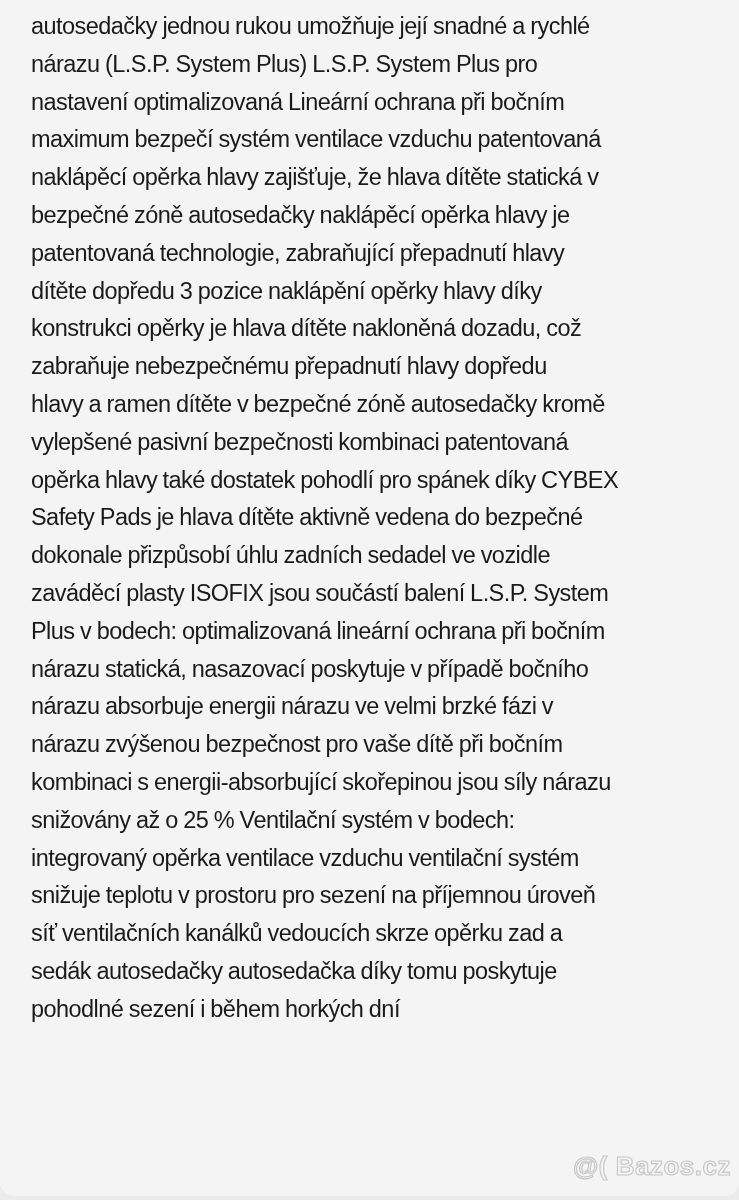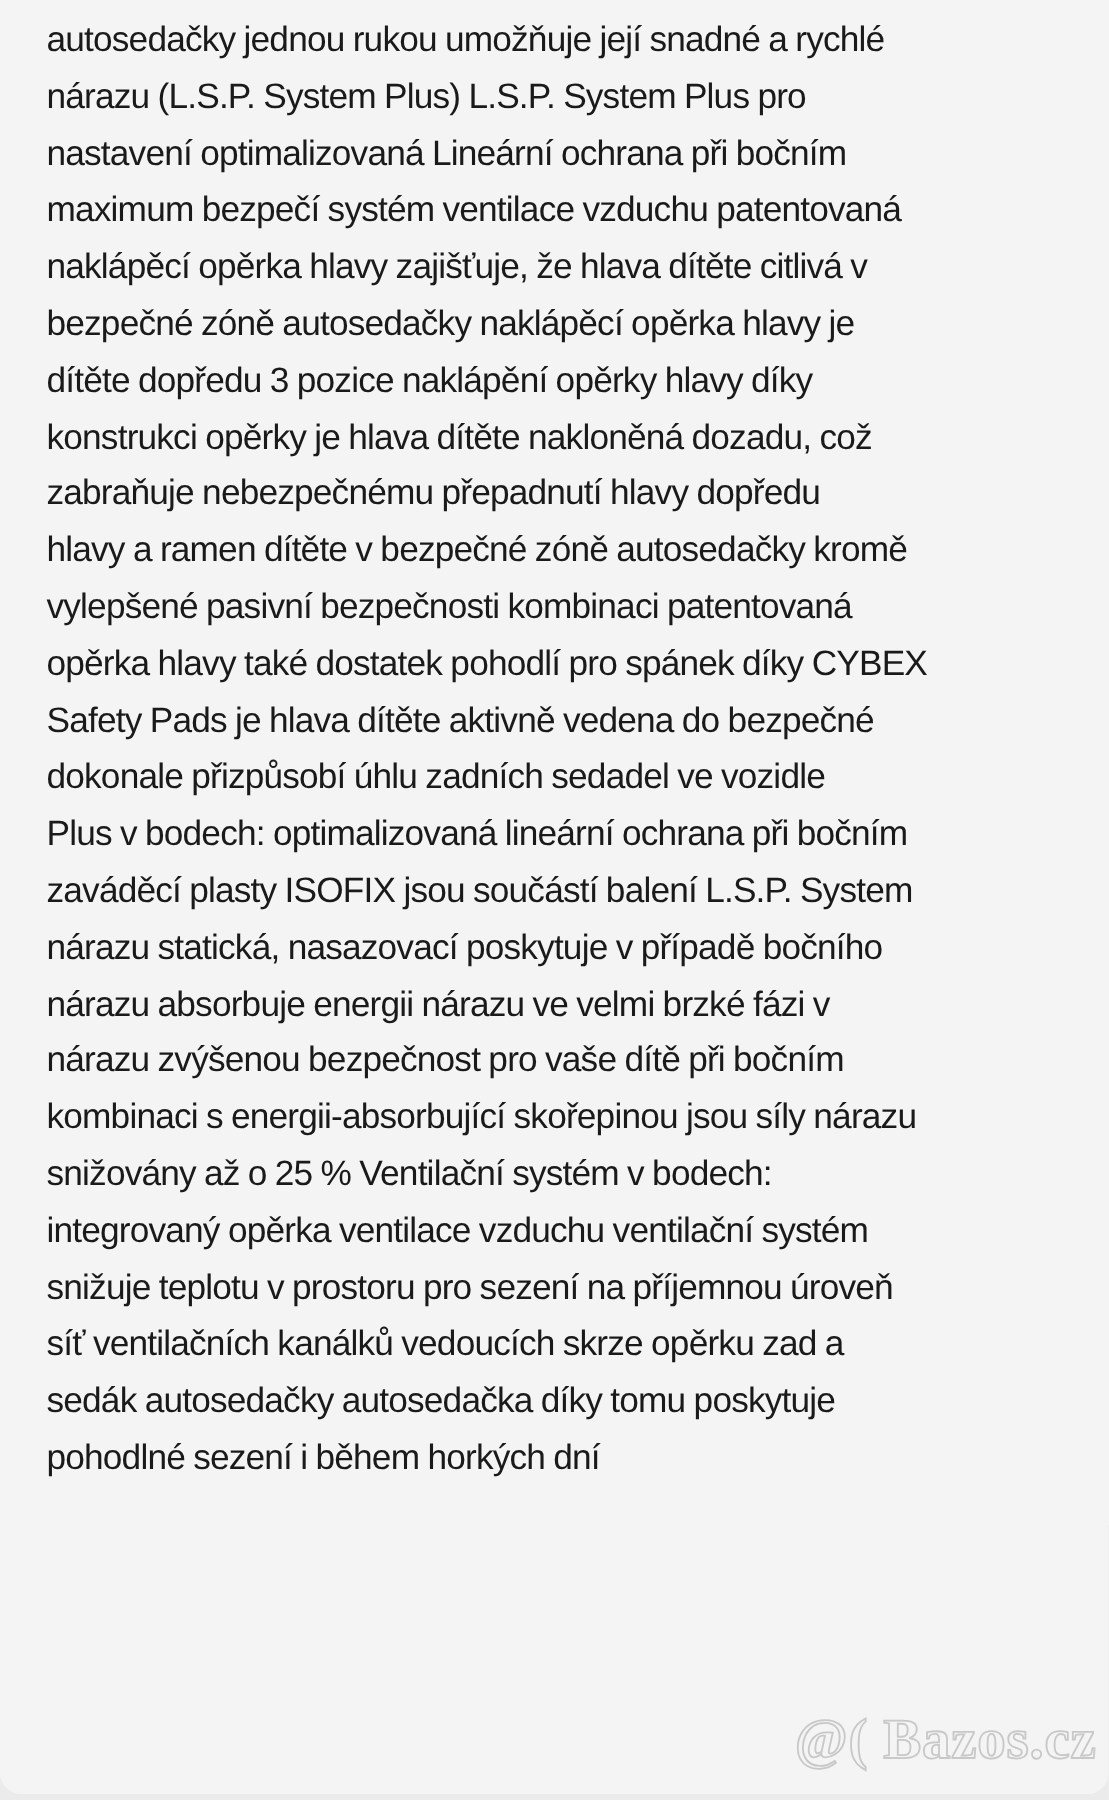--- a/index.html
+++ b/index.html
@@ -37,51 +37,52 @@
       word-spacing: -0.5px;
     }
     .desc .line {
       display: block;
       white-space: nowrap;
     }
     .watermark {
       position: absolute;
       right: 8px;
       bottom: 14px;
-      font-family: Liberation Serif, serif;
-      font-size: 38px;
+      font-family: Liberation Sans, sans-serif;
+      font-size: 26px;
       font-weight: bold;
       color: transparent;
       -webkit-text-stroke: 1.2px #c8c8c8;
       letter-spacing: 0.5px;
       white-space: nowrap;
     }
   </style>
 </head>
 <body>
 
 <div class="page">
   <div class="card">
     <p class="desc">
       <span class="line">autosedačky jednou rukou umožňuje její snadné a rychlé</span>
       <span class="line">nárazu (L.S.P. System Plus) L.S.P. System Plus pro</span>
       <span class="line">nastavení optimalizovaná Lineární ochrana při bočním</span>
       <span class="line">maximum bezpečí systém ventilace vzduchu patentovaná</span>
-      <span class="line">naklápěcí opěrka hlavy zajišťuje, že hlava dítěte citlivá v</span>
+      <span class="line">naklápěcí opěrka hlavy zajišťuje, že hlava dítěte statická v</span>
       <span class="line">bezpečné zóně autosedačky naklápěcí opěrka hlavy je</span>
+      <span class="line">patentovaná technologie, zabraňující přepadnutí hlavy</span>
       <span class="line">dítěte dopředu 3 pozice naklápění opěrky hlavy díky</span>
       <span class="line">konstrukci opěrky je hlava dítěte nakloněná dozadu, což</span>
       <span class="line">zabraňuje nebezpečnému přepadnutí hlavy dopředu</span>
       <span class="line">hlavy a ramen dítěte v bezpečné zóně autosedačky kromě</span>
       <span class="line">vylepšené pasivní bezpečnosti kombinaci patentovaná</span>
       <span class="line">opěrka hlavy také dostatek pohodlí pro spánek díky CYBEX</span>
       <span class="line">Safety Pads je hlava dítěte aktivně vedena do bezpečné</span>
       <span class="line">dokonale přizpůsobí úhlu zadních sedadel ve vozidle</span>
+      <span class="line">zaváděcí plasty ISOFIX jsou součástí balení L.S.P. System</span>
       <span class="line">Plus v bodech: optimalizovaná lineární ochrana při bočním</span>
-      <span class="line">zaváděcí plasty ISOFIX jsou součástí balení L.S.P. System</span>
       <span class="line">nárazu statická, nasazovací poskytuje v případě bočního</span>
       <span class="line">nárazu absorbuje energii nárazu ve velmi brzké fázi v</span>
       <span class="line">nárazu zvýšenou bezpečnost pro vaše dítě při bočním</span>
       <span class="line">kombinaci s energii-absorbující skořepinou jsou síly nárazu</span>
       <span class="line">snižovány až o 25 % Ventilační systém v bodech:</span>
       <span class="line">integrovaný opěrka ventilace vzduchu ventilační systém</span>
       <span class="line">snižuje teplotu v prostoru pro sezení na příjemnou úroveň</span>
       <span class="line">síť ventilačních kanálků vedoucích skrze opěrku zad a</span>
       <span class="line">sedák autosedačky autosedačka díky tomu poskytuje</span>
       <span class="line">pohodlné sezení i během horkých dní</span>

